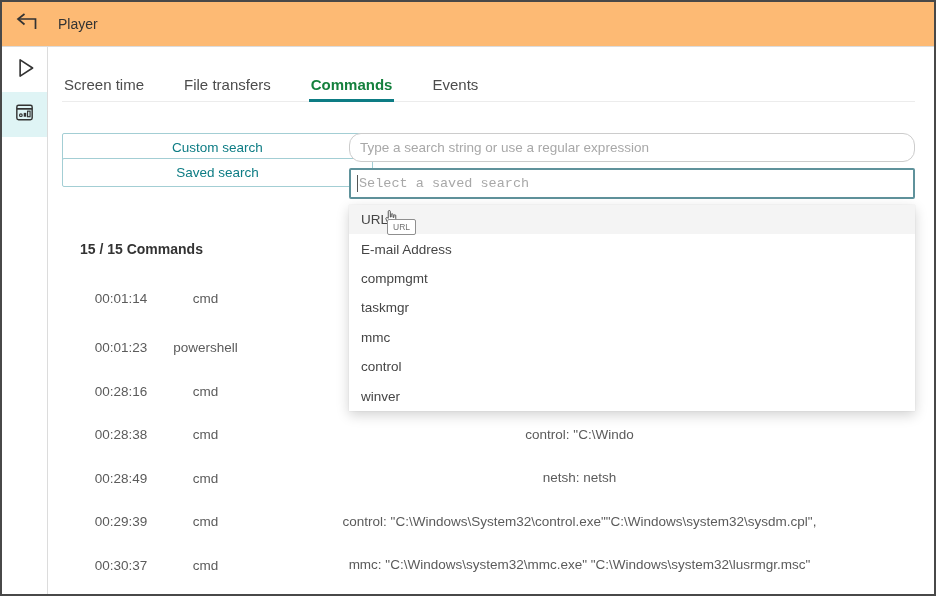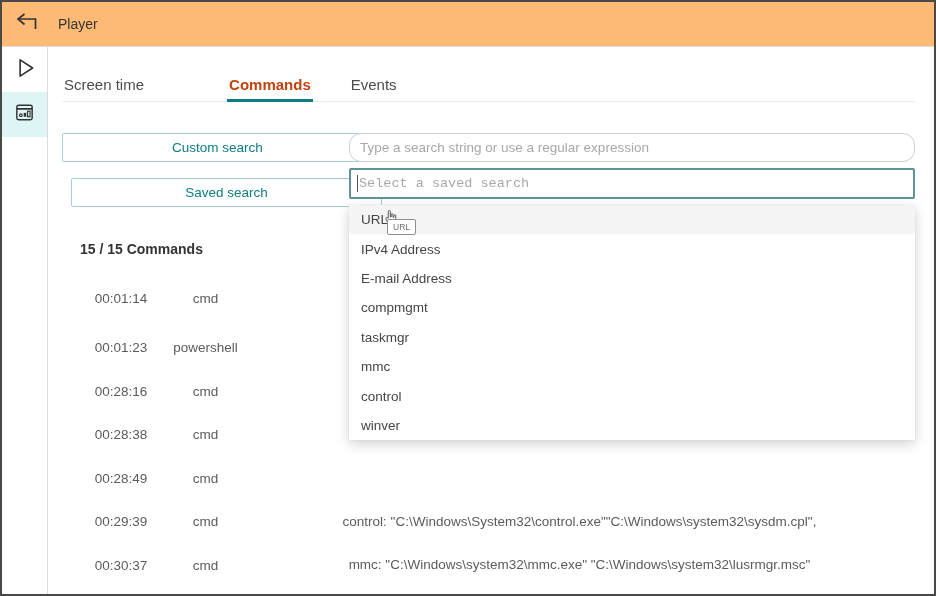--- a/index.html
+++ b/index.html
@@ -16,28 +16,28 @@
   .app-title{margin-left:17px;font-size:14px;color:#333;}
   
   .sidebar{position:absolute;left:0;top:45px;bottom:0;width:45px;border-right:1px solid #dcdcdc;background:#fff;}
   .side-btn{width:45px;height:45px;display:flex;align-items:center;justify-content:center;cursor:pointer;}
   .side-btn.active{background:#dff4f5;}
   
   .tabbar{position:absolute;left:60px;top:61px;width:853px;height:39px;
     border-bottom:1px solid #ececec;display:flex;box-sizing:border-box;}
   .tab{position:relative;margin-right:36px;padding:13px 2px 0 2px;font-size:15px;
     color:#4c4c4c;cursor:pointer;white-space:nowrap;}
-  .tab.active{color:#c2410c;font-weight:bold;margin-left:45px;}
+  .tab.active{color:#15803d;font-weight:bold;}
   .tab-underline{position:absolute;left:0;right:0;bottom:-1px;height:3px;background:#0d7c84;}
   
   .teal-btn{position:absolute;left:60px;width:311px;height:29px;background:#fff;
     border:1px solid #a3ced4;border-radius:2px;color:#0d7c84;font-size:13.5px;
     font-family:inherit;display:flex;align-items:center;justify-content:center;cursor:pointer;box-sizing:border-box;}
   .btn-custom{top:131px;}
-  .btn-saved{top:176px;margin-left:9px;}
+  .btn-saved{top:156px;}
   .input-query{position:absolute;left:347px;top:131px;width:566px;height:29px;box-sizing:border-box;
     border:1px solid #cccccc;border-radius:12px;padding:0 10px;font-size:13.5px;color:#444;font-family:inherit;}
   .input-query::placeholder{color:#a8a8a8;}
   .saved-wrap{position:absolute;left:347px;top:166px;width:566px;height:31px;}
   .input-saved{width:100%;height:100%;box-sizing:border-box;border:2px solid #5f929b;border-radius:2px;
     padding:0 8px;font-size:13.5px;color:#444;font-family:Liberation Mono, monospace;}
   .input-saved::placeholder{color:#a8a8a8;}
   .caret{position:absolute;left:8px;top:7px;width:1px;height:17px;background:#555;}
   
   .dropdown{position:absolute;left:347px;top:203px;width:566px;background:#fff;z-index:5;
@@ -91,40 +91,38 @@
           <circle cx="8.2" cy="14.8" r="1.4" fill="none" stroke="#333" stroke-width="1.2"></circle>
           <rect x="11.2" y="12.4" width="2.6" height="4" fill="#333"></rect>
           <rect x="15.2" y="10.6" width="2.6" height="5.8" fill="none" stroke="#333" stroke-width="1.2"></rect>
         </svg>
       </span>
     </div>
   </div>
 
   <div class="tabbar">
     <div class="tab"><span>Screen time</span></div>
+    <div class="tab"><span>File transfers</span></div>
     <div class="tab active"><span>Commands</span><span class="tab-underline"></span></div>
     <div class="tab"><span>Events</span></div>
   </div>
 
   <button class="teal-btn btn-custom">Custom search</button>
   <button class="teal-btn btn-saved">Saved search</button>
 
   <input class="input-query" type="text" placeholder="Type a search string or use a regular expression" style="">
 
   <div class="saved-wrap">
     <input class="input-saved" type="text" placeholder="Select a saved search" style="">
     <span class="caret"></span>
   </div>
 
   <div class="dropdown">
       <div class="dd-item hovered">
     <span class="dd-label">URL</span>
-  </div>
-      <div class="dd-item">
-    <span class="dd-label">IPv4 Address</span>
   </div>
       <div class="dd-item">
     <span class="dd-label">E-mail Address</span>
   </div>
       <div class="dd-item">
     <span class="dd-label">compmgmt</span>
   </div>
       <div class="dd-item">
     <span class="dd-label">taskmgr</span>
   </div>
@@ -165,20 +163,21 @@
     <div class="c-text">mspaint: mspaint</div>
   </div>
       <div class="cmd-row">
     <div class="c-time">00:28:38</div>
     <div class="c-app">cmd</div>
     <div class="c-text">control: "C:\Windo</div>
   </div>
       <div class="cmd-row">
     <div class="c-time">00:28:49</div>
     <div class="c-app">cmd</div>
+    <div class="c-text">netsh: netsh</div>
   </div>
       <div class="cmd-row">
     <div class="c-time">00:29:39</div>
     <div class="c-app">cmd</div>
     <div class="c-text">control: "C:\Windows\System32\control.exe""C:\Windows\system32\sysdm.cpl",</div>
   </div>
       <div class="cmd-row">
     <div class="c-time">00:30:37</div>
     <div class="c-app">cmd</div>
     <div class="c-text">mmc: "C:\Windows\system32\mmc.exe" "C:\Windows\system32\lusrmgr.msc"</div>

